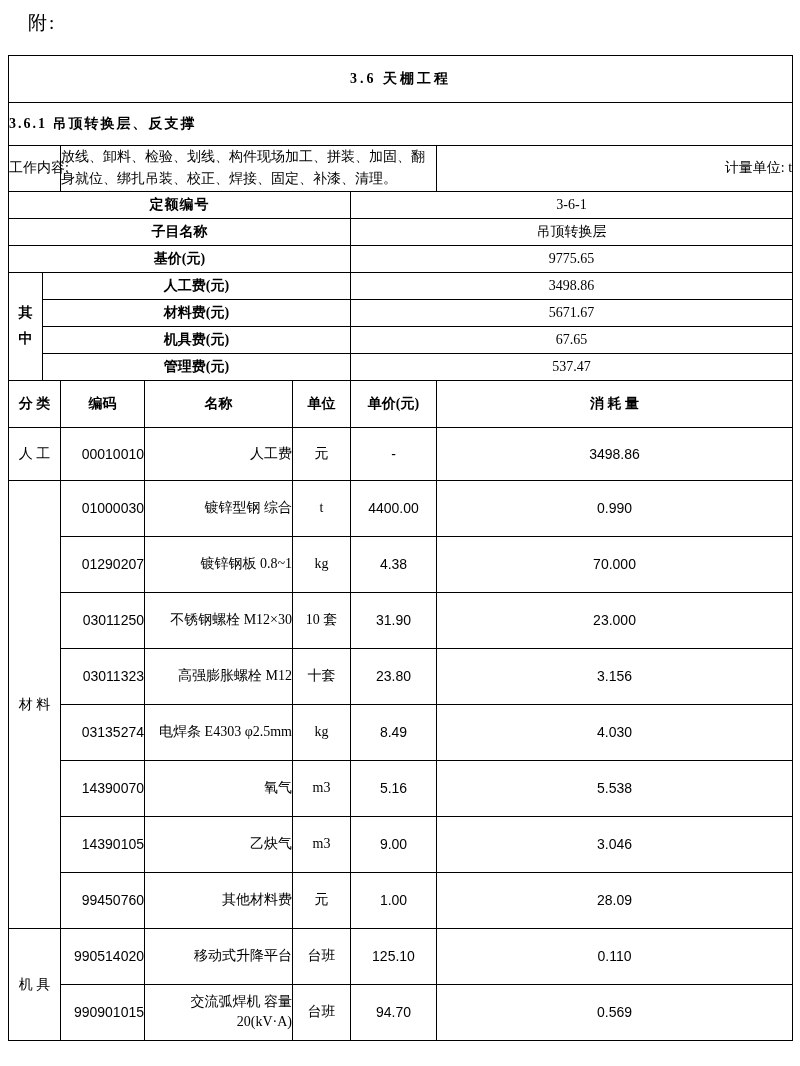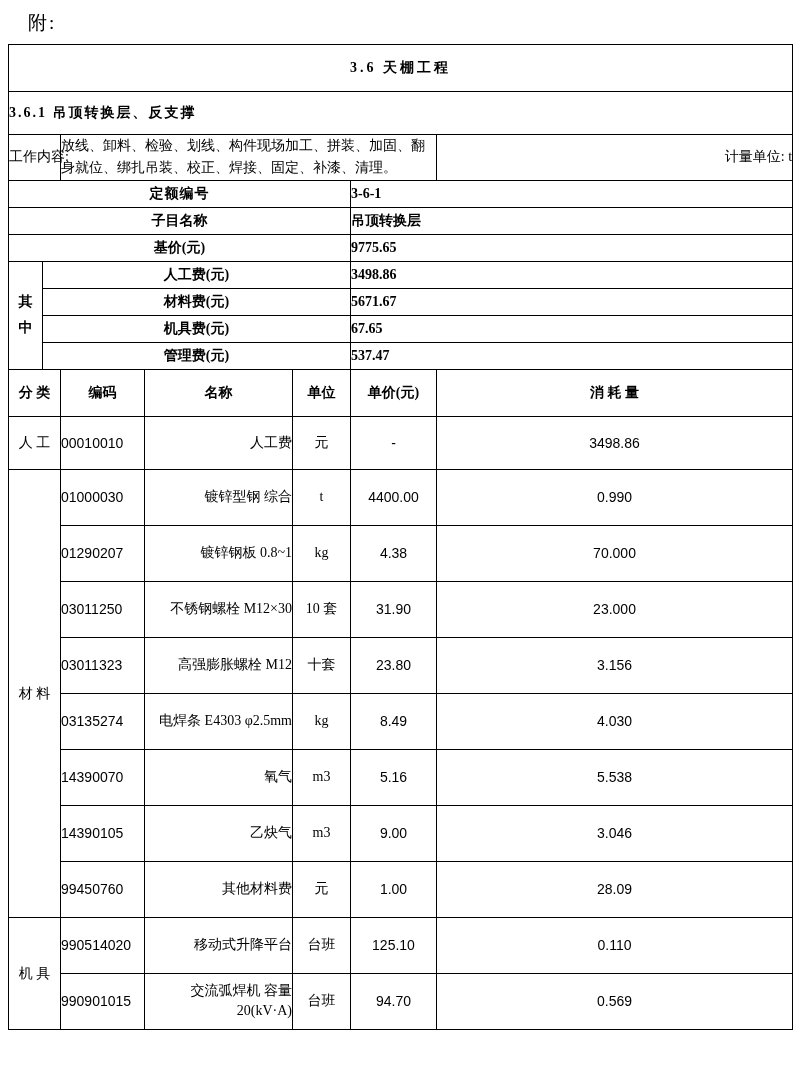--- a/index.html
+++ b/index.html
@@ -24,21 +24,21 @@
   .prefix {
     position: absolute;
     left: 28px;
     top: 10px;
     font-size: 19px;
     letter-spacing: 2px;
   }
   table.main {
     position: absolute;
     left: 8px;
-    top: 44px;
+    top: 55px;
     width: 784px;
     border-collapse: collapse;
     table-layout: fixed;
   }
   table.main td {
     border: 1px solid #000000;
     padding: 0;
     vertical-align: middle;
     font-size: 14px;
   }
@@ -84,22 +84,22 @@
     font-weight: bold;
     font-size: 15.5px;
     letter-spacing: 1px;
   }
   .c-bold-s {
     text-align: center;
     font-weight: bold;
     font-size: 14.5px;
   }
   .val {
-    text-align: left;
-    font-weight: bold;
+    text-align: center;
+    font-weight: normal;
     font-size: 14.5px;
   }
   .vert {
     text-align: center;
     font-weight: bold;
     font-size: 15px;
     line-height: 1.9;
     width: 34px;
   }
   .vert span { display: block; }
@@ -108,21 +108,21 @@
     font-size: 14px;
     line-height: 1.5;
   }
   .cat-hdr td {
     height: 46px;
     text-align: center;
     font-weight: bold;
     font-size: 15px;
   }
   .code {
-    text-align: left;
+    text-align: right;
     font-size: 14px;
     font-family: "Liberation Sans", sans-serif;
   }
   .name {
     text-align: right;
     padding-left: 10px;
     font-size: 14px;
     line-height: 1.45;
   }
   .unit {

